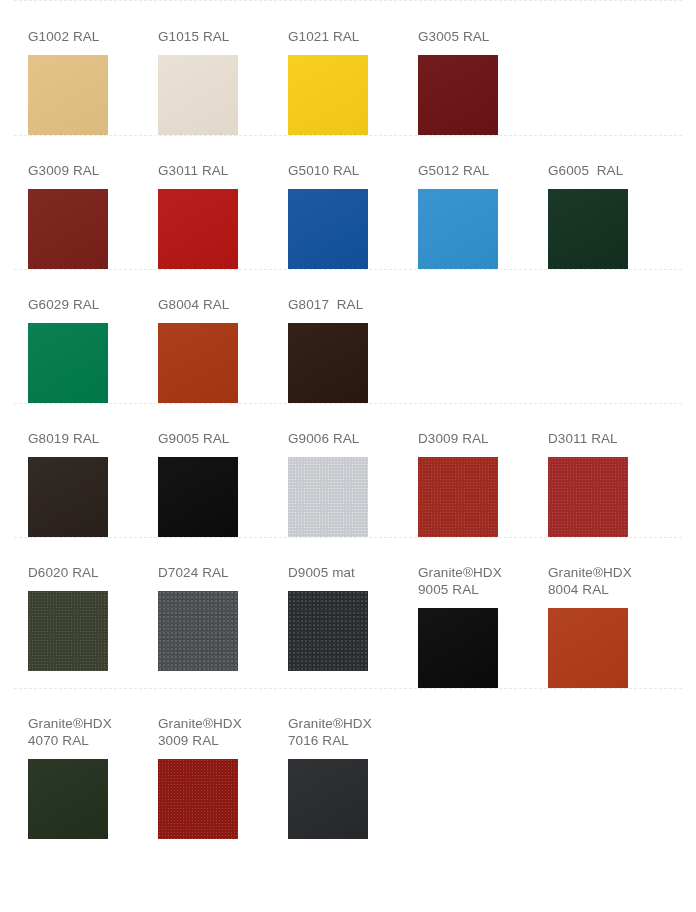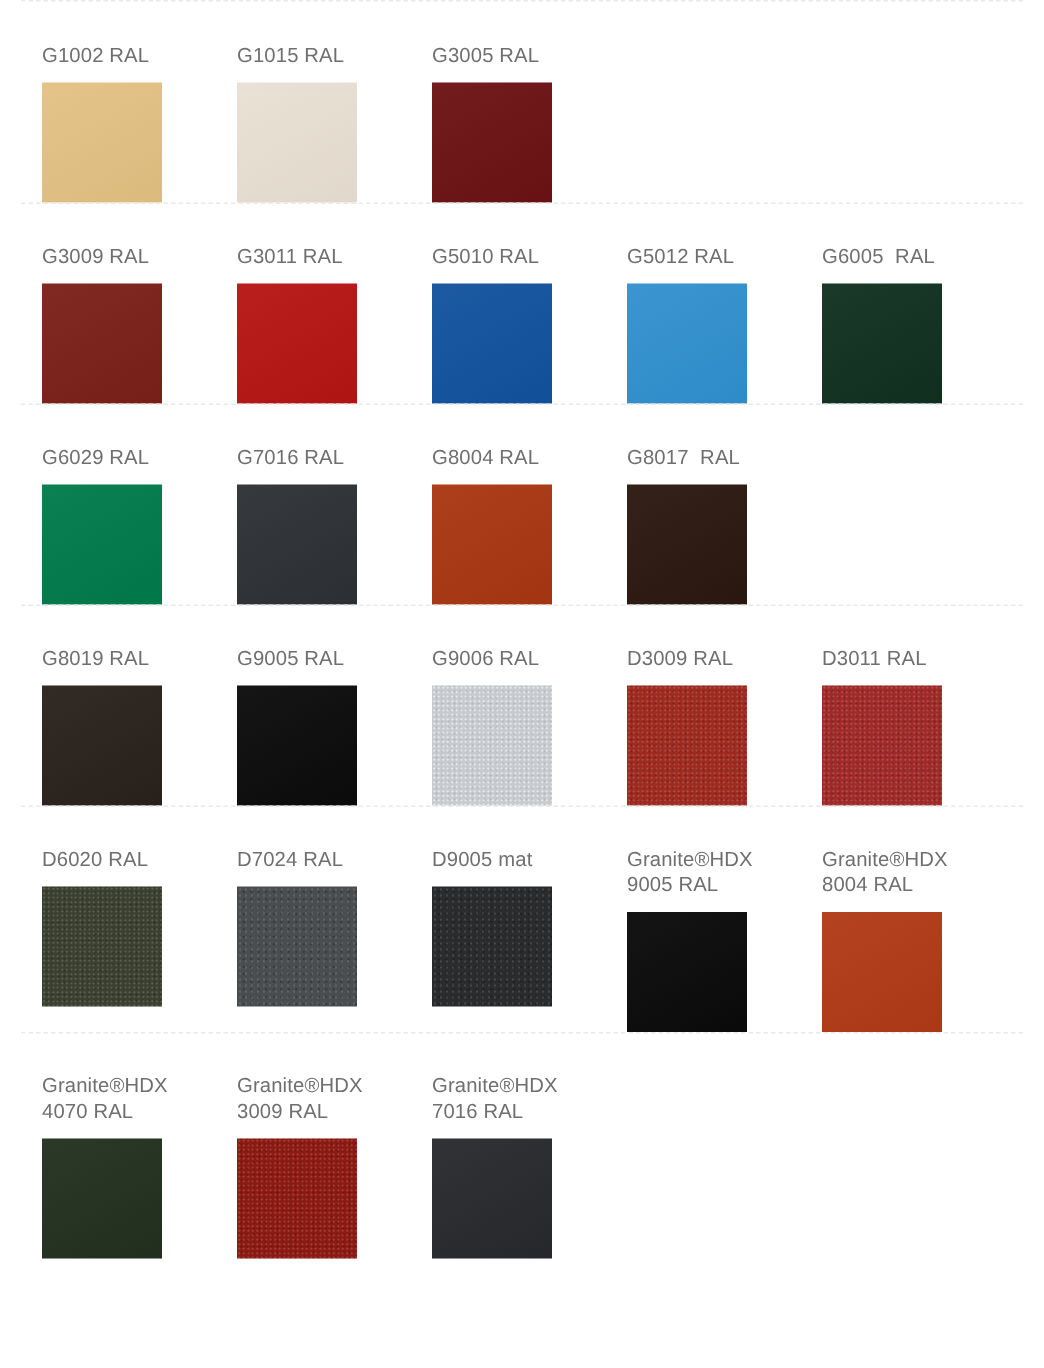--- a/index.html
+++ b/index.html
@@ -143,20 +143,24 @@
       <div class="row-inner">
         <div class="cell">
           <div class="cell-label">G1002 RAL</div>
           <div class="swatch tex-flat" style="background-color: rgb(227, 193, 131);"></div>
         </div>
         <div class="cell">
           <div class="cell-label">G1015 RAL</div>
           <div class="swatch tex-flat" style="background-color: rgb(233, 224, 210);"></div>
         </div>
         <div class="cell">
+          <div class="cell-label">G1021 RAL</div>
+          <div class="swatch tex-flat" style="background-color: rgb(248, 205, 24);"></div>
+        </div>
+        <div class="cell">
           <div class="cell-label">G3005 RAL</div>
           <div class="swatch tex-flat" style="background-color: rgb(108, 18, 20);"></div>
         </div>
         <div class="cell empty">
           <div class="cell-label"></div>
           <div class="swatch tex-flat"></div>
         </div>
       </div>
     </div>
     <div class="swatch-row">
@@ -183,24 +187,20 @@
         </div>
       </div>
     </div>
     <div class="swatch-row">
       <div class="row-inner">
         <div class="cell">
           <div class="cell-label">G6029 RAL</div>
           <div class="swatch tex-flat" style="background-color: rgb(0, 123, 75);"></div>
         </div>
         <div class="cell">
-          <div class="cell-label">G7016 RAL</div>
-          <div class="swatch tex-flat" style="background-color: rgb(45, 48, 52);"></div>
-        </div>
-        <div class="cell">
           <div class="cell-label">G8004 RAL</div>
           <div class="swatch tex-flat" style="background-color: rgb(169, 54, 18);"></div>
         </div>
         <div class="cell">
           <div class="cell-label">G8017  RAL</div>
           <div class="swatch tex-flat" style="background-color: rgb(43, 24, 16);"></div>
         </div>
       </div>
     </div>
     <div class="swatch-row">

